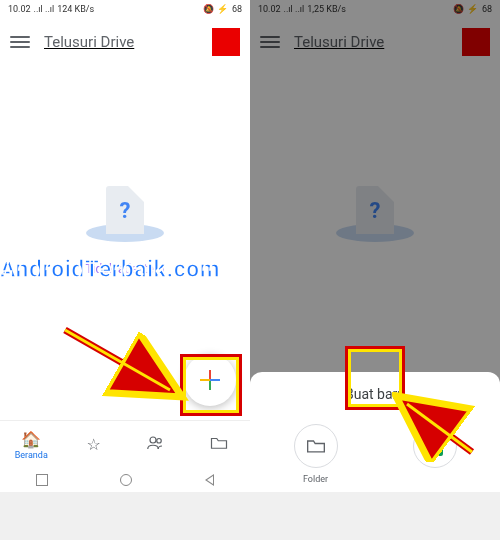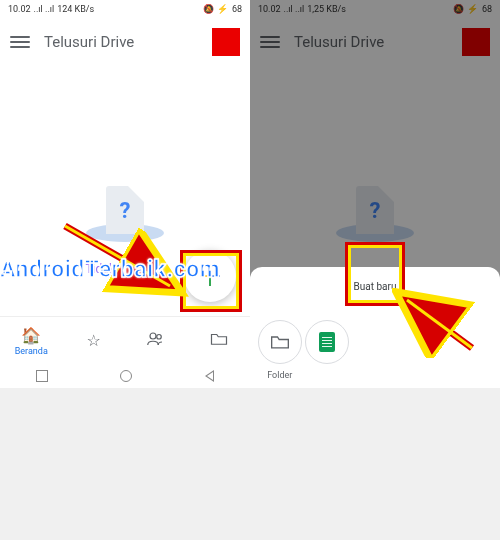--- a/index.html
+++ b/index.html
@@ -1,21 +1,21 @@
 <!DOCTYPE html>
 <html><head>
   <meta charset="utf-8">
   <style>
     * { box-sizing: border-box; margin: 0; padding: 0; }
     body { font-family: -apple-system, Roboto, Arial, sans-serif; width: 500px; height: 540px; background: #f0f0f0; position: relative; overflow: hidden; }
     .panes { display: flex; width: 500px; height: 540px; }
-    .pane { width: 250px; height: 388px; background: #fff; position: relative; overflow: hidden; }
+    .pane { width: 250px; height: 492px; background: #fff; position: relative; overflow: hidden; }
     .status-bar { height: 18px; display: flex; justify-content: space-between; align-items: center; padding: 0 8px; font-size: 9px; color: #333; }
     .status-left, .status-right { display: flex; align-items: center; gap: 3px; }
-    .topbar { height: 48px; display: flex; align-items: center; padding: 0 10px; gap: 10px; }
+    .topbar { height: 48px; display: flex; align-items: center; padding: 0 10px; gap: 10px; text-decoration: underline; }
     .menu-icon { width: 20px; display: flex; flex-direction: column; gap: 3px; }
     .menu-icon span { height: 2px; background: #5f6368; border-radius: 1px; }
     .search-text { flex: 1; color: #5f6368; font-size: 15px; padding-left: 4px; }
     .red-sq { width: 28px; height: 28px; background: #ea0000; }
     .empty-state { margin-top: 120px; display: flex; flex-direction: column; align-items: center; gap: 14px; }
     .empty-illus { width: 90px; height: 62px; position: relative; }
     .hole { position: absolute; bottom: 6px; left: 50%; transform: translateX(-50%); width: 78px; height: 18px; background: #c9dbf2; border-radius: 50%; }
     .paper { position: absolute; top: 0; left: 50%; transform: translateX(-50%); width: 38px; height: 48px; background: #e8ecf1; border-radius: 3px 3px 0 0; display: flex; align-items: center; justify-content: center; font-size: 22px; color: #4285f4; font-weight: bold; }
     .paper::before { content: ""; position: absolute; top: 0; right: 0; border-width: 8px; border-style: solid; border-color: #fff #fff transparent transparent; }
     .empty-text { font-size: 12px; color: #8b5cf6; }
@@ -29,22 +29,22 @@
     .nav-item.active { color: #1a73e8; }
     .nav-icon { font-size: 16px; }
     .sys-nav { position: absolute; bottom: 0; left: 0; width: 100%; height: 24px; display: flex; justify-content: space-around; align-items: center; }
     .sys-btn { width: 12px; height: 12px; border: 1.5px solid #888; }
     .sys-circle { border-radius: 50%; }
     .sys-tri-outline { width: 0; height: 0; border-top: 6px solid transparent; border-bottom: 6px solid transparent; border-right: 9px solid #888; position: relative; }
     .sys-tri-outline::after { content: ""; position: absolute; top: -4px; left: 2px; border-top: 4px solid transparent; border-bottom: 4px solid transparent; border-right: 6px solid #fff; }
     
     .scrim { position: absolute; inset: 0; background: rgba(0,0,0,.45); }
     .sheet { position: absolute; bottom: 0; left: 0; right: 0; background: #fff; border-radius: 12px 12px 0 0; padding: 14px 6px 8px; }
-    .sheet-title { text-align: center; font-size: 10px; color: #3c4043; margin-bottom: 28px; }
-    .grid { display: grid; grid-template-columns: repeat(5, 1fr); gap: 8px 0; }
+    .sheet-title { text-align: center; font-size: 14px; color: #3c4043; margin-bottom: 22px; }
+    .grid { display: grid; grid-template-columns: repeat(2, 1fr); gap: 8px 0; }
     .grid-item { display: flex; flex-direction: column; align-items: center; gap: 6px; }
     .grid-icon { width: 44px; height: 44px; border: 1px solid #dadce0; border-radius: 50%; display: flex; align-items: center; justify-content: center; font-size: 18px; color: #5f6368; }
     .grid-label { font-size: 9px; color: #5f6368; text-align: center; }
     .doc-icon { width: 16px; height: 20px; border-radius: 2px; position: relative; }
     .doc-blue { background: #4285f4; }
     .doc-green { background: #0f9d58; }
     .doc-yellow { background: #f4b400; }
     .doc-icon::after { content: ""; position: absolute; left: 3px; right: 3px; top: 5px; bottom: 5px; background: repeating-linear-gradient(#fff, #fff 1px, transparent 1px, transparent 3px); opacity: .9; }
     
     .hl { position: absolute; border: 3px solid #d60000; outline: 3px solid #ffe400; outline-offset: -6px; }

